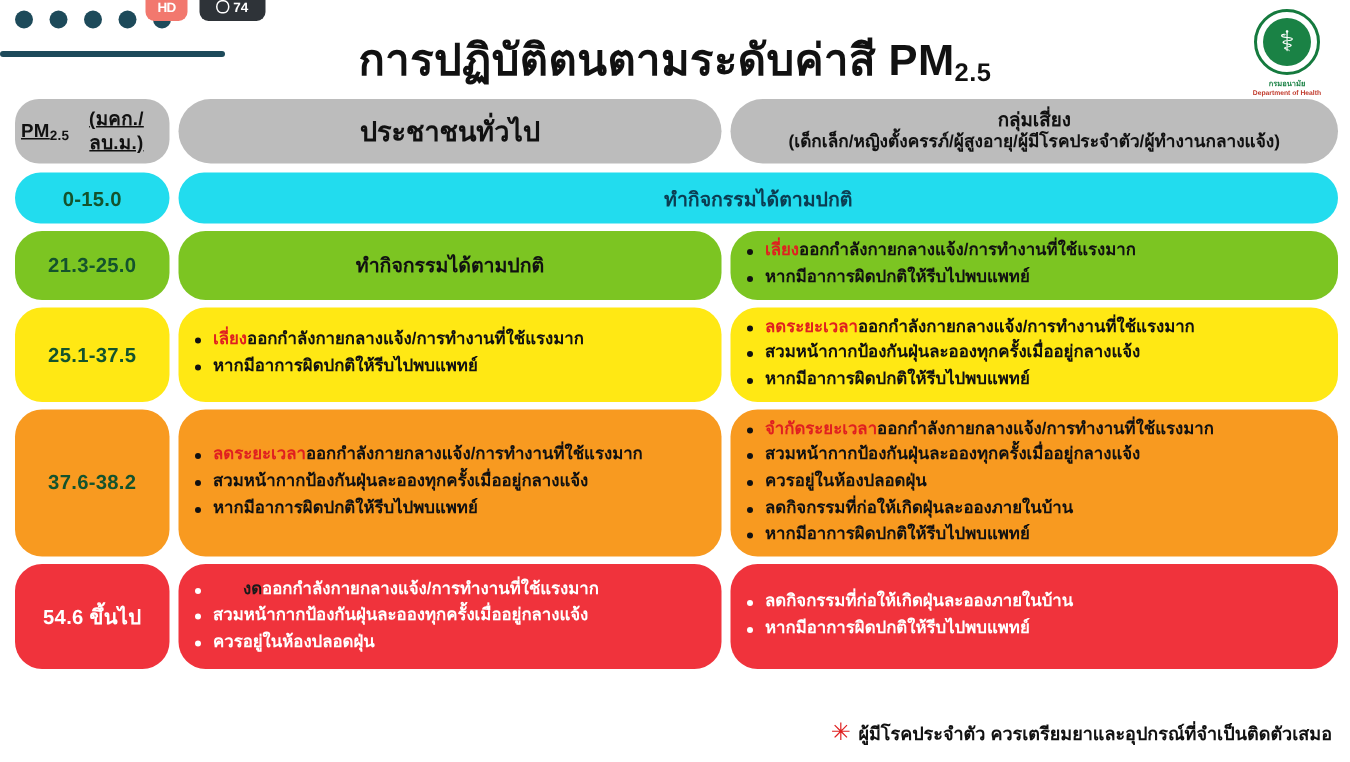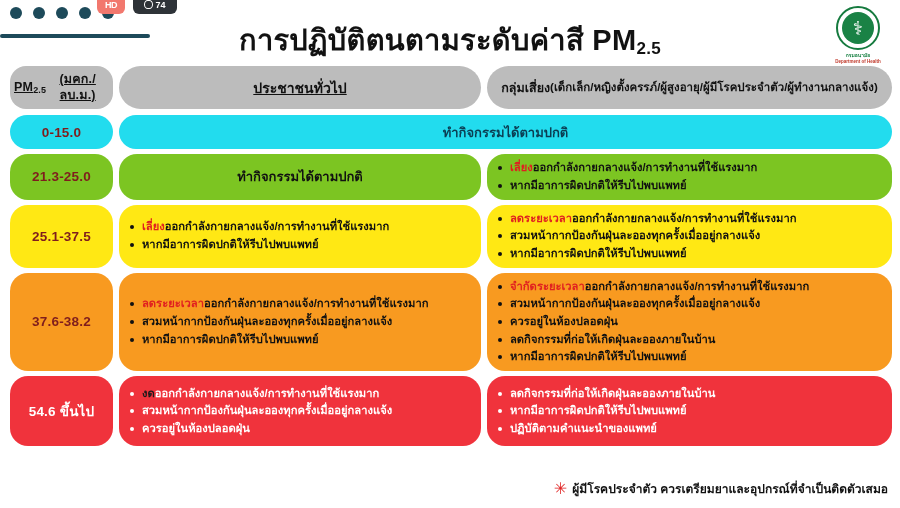--- a/index.html
+++ b/index.html
@@ -160,21 +160,21 @@
     align-items: center;
     padding: 5px 10px;
   }
   .lvl-cell {
     width: 103px;
     flex: 0 0 103px;
     justify-content: center;
     text-align: center;
     font-size: 13.5px;
     font-weight: bold;
-    color: #7f1d1d;
+    color: #14532d;
     letter-spacing: 0.2px;
   }
   .gen-cell { flex: 0 0 362px; width: 362px; }
   .risk-cell { flex: 1 1 auto; }
 
   
   .hdr .cell { background: #bcbcbc; color: #111111; font-weight: bold; }
   .hdr { margin-bottom: 6px; }
   .hdr .lvl-cell {
     flex-direction: row;
@@ -185,26 +185,26 @@
     text-decoration: underline;
   }
   .hdr .lvl-cell sub {
     font-size: 9px;
     vertical-align: baseline;
     position: relative;
     top: 2px;
   }
   .hdr .gen-cell {
     justify-content: center;
-    font-size: 14px;
+    font-size: 18px;
     border-radius: 22px;
-    text-decoration: underline;
   }
   .hdr .risk-cell {
     justify-content: center;
+    flex-direction: column;
     text-align: center;
     font-size: 12.5px;
     line-height: 1.3;
     border-radius: 22px;
   }
   .hdr-risk-sub { font-size: 11.5px; }
 
   
   .full-cell {
     flex: 1 1 auto;
@@ -376,30 +376,29 @@
             <li><span>ควรอยู่ในห้องปลอดฝุ่น</span></li>
             <li><span>ลดกิจกรรมที่ก่อให้เกิดฝุ่นละอองภายในบ้าน</span></li>
             <li><span>หากมีอาการผิดปกติให้รีบไปพบแพทย์</span></li>
           </ul>
         </div>
       </div>
       <div class="trow r5 row-red">
         <div class="cell lvl-cell c-red">54.6 ขึ้นไป</div>
         <div class="cell gen-cell c-red">
           <ul class="blist">
-            <li><span style="color: rgb(26, 26, 26);">งด</span><span>ออกกำลังกายกลางแจ้ง/การทำงานที่ใช้แรงมาก</span></li>
+            <li><span style="color: rgb(26, 26, 26); margin-left: 20px;">งด</span><span>ออกกำลังกายกลางแจ้ง/การทำงานที่ใช้แรงมาก</span></li>
             <li><span>สวมหน้ากากป้องกันฝุ่นละอองทุกครั้งเมื่ออยู่กลางแจ้ง</span></li>
             <li><span>ควรอยู่ในห้องปลอดฝุ่น</span></li>
           </ul>
         </div>
         <div class="cell risk-cell c-red">
           <ul class="blist">
             <li><span>ลดกิจกรรมที่ก่อให้เกิดฝุ่นละอองภายในบ้าน</span></li>
             <li><span>หากมีอาการผิดปกติให้รีบไปพบแพทย์</span></li>
-            <li><span>ปฏิบัติตามคำแนะนำของแพทย์</span></li>
           </ul>
         </div>
       </div>
     </div>
 </div>
 
 <div class="footnote">
   <span class="asterisk">✳</span>
   <span>ผู้มีโรคประจำตัว ควรเตรียมยาและอุปกรณ์ที่จำเป็นติดตัวเสมอ</span>
 </div>

